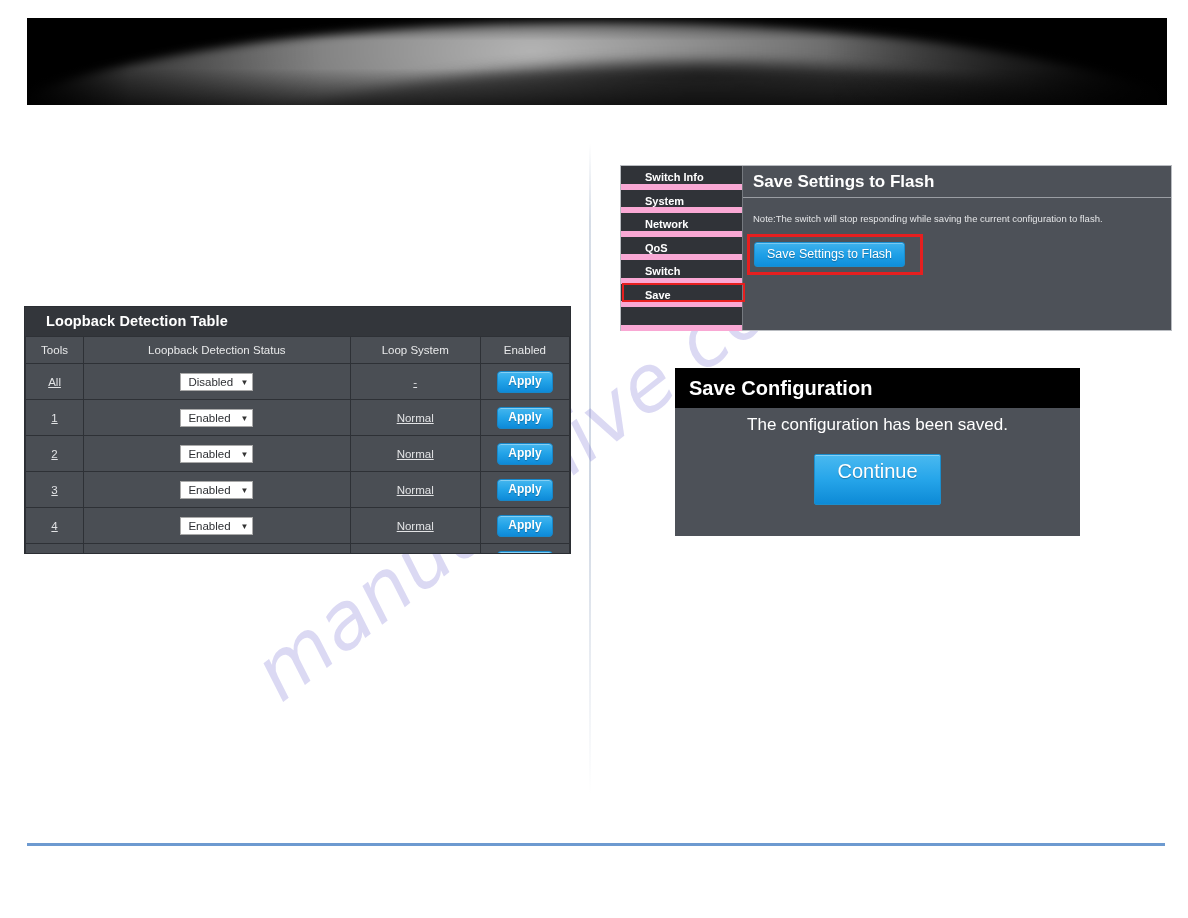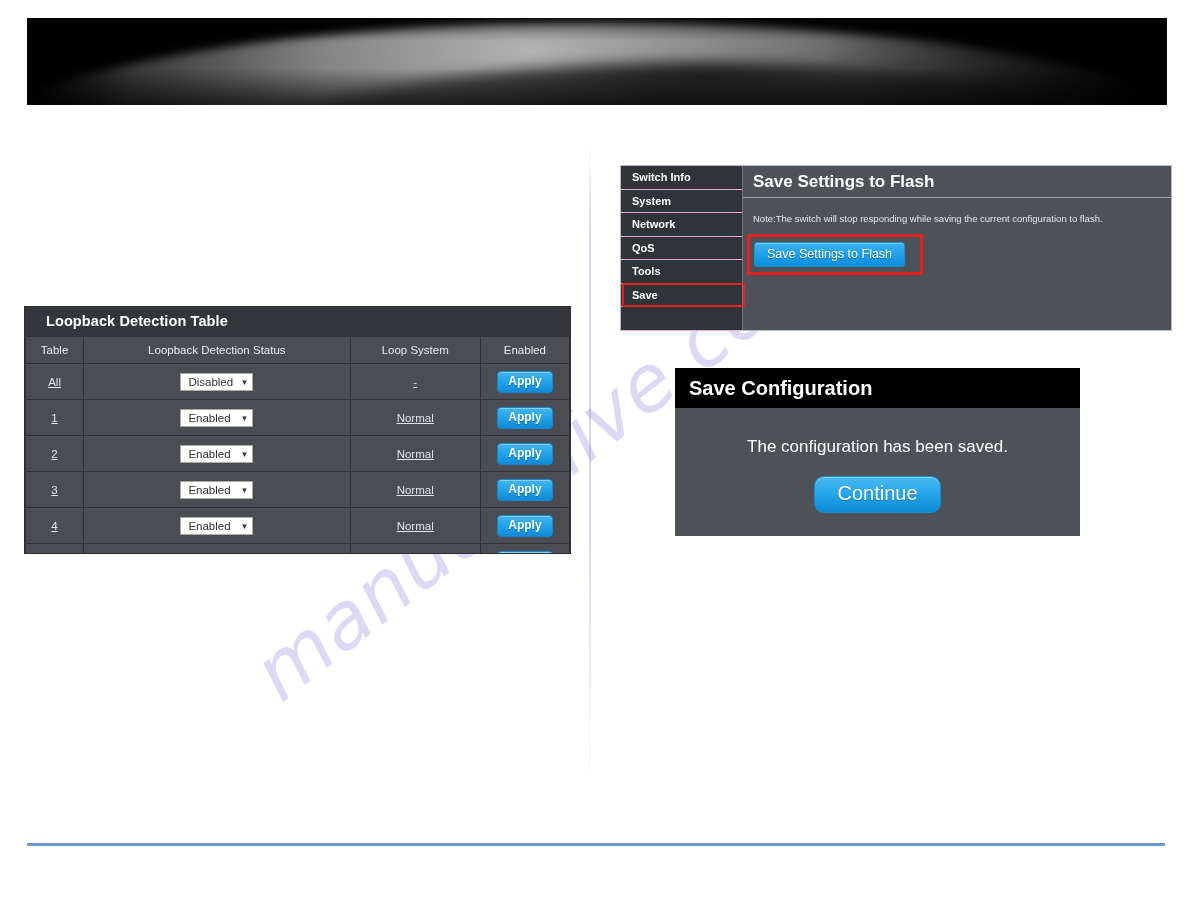--- a/index.html
+++ b/index.html
@@ -213,25 +213,25 @@
   .fp-side {
     width: 122px;
     background: #2c2f34;
     border-right: 1px solid #75797f;
     box-sizing: border-box;
     flex: 0 0 122px;
   }
   .side-item {
     height: 23.5px;
     line-height: 23.5px;
-    padding-left: 11px;
+    padding-left: 24px;
     color: #ffffff;
     font-size: 11px;
     font-weight: bold;
-    border-bottom: 1px solid #f9a8d4;
+    border-bottom: 6px solid #f9a8d4;
     background: #303338;
     box-sizing: border-box;
     position: relative;
   }
   .side-item.highlight::after {
     content: "";
     position: absolute;
     left: 1px; right: -3px; top: -1px; bottom: -1px;
     border: 2px solid #e61f1f;
     box-sizing: border-box;
@@ -299,27 +299,27 @@
     padding-left: 14px;
     background: #000000;
     color: #ffffff;
     font-size: 20px;
     font-weight: bold;
   }
   .sd-msg {
     text-align: center;
     color: #ffffff;
     font-size: 17px;
-    padding-top: 29px;
+    padding-top: 7px;
   }
   .sd-btnrow { text-align: center; padding-top: 19px; }
   .btn-continue {
     display: inline-block;
-    padding: 5px 22px 7px;
-    border-radius: 10px;
+    padding: 5px 22px 21px;
+    border-radius: 2px;
     background: linear-gradient(to bottom, #4ab9f0 0%, #27a6ea 48%, #0d8ad6 100%);
     border: 1px solid #1b8ecd;
     color: #ffffff;
     font-size: 20px;
     text-shadow: 0 1px 1px rgba(0,0,0,0.28);
     box-shadow: inset 0 1px 0 rgba(255,255,255,0.33);
     line-height: 23px;
   }
 </style>
 </head>
@@ -341,21 +341,21 @@
   <div class="lb-title">Loopback Detection Table</div>
   <table class="lb">
     <colgroup>
       <col class="c-port">
         <col class="c-status">
         <col class="c-loop">
         <col class="c-action">
     </colgroup>
     <thead>
       <tr>
-        <th>Table</th>
+        <th>Tools</th>
         <th>Loopback Detection Status</th>
         <th>Loop System</th>
         <th>Enabled</th>
       </tr>
     </thead>
     <tbody>
       <tr>
         <td>All</td>
         <td>
           <span class="sel-wrap">
@@ -451,21 +451,21 @@
     <div class="side-item">
       <span>System</span>
     </div>
     <div class="side-item">
       <span>Network</span>
     </div>
     <div class="side-item">
       <span>QoS</span>
     </div>
     <div class="side-item">
-      <span>Tools</span>
+      <span>Switch</span>
     </div>
     <div class="side-item highlight">
       <span>Save</span>
     </div>
     <div class="side-item">
       <span></span>
     </div>
   </div>
   <div class="fp-body">
     <div class="fp-title">Save Settings to Flash</div>

